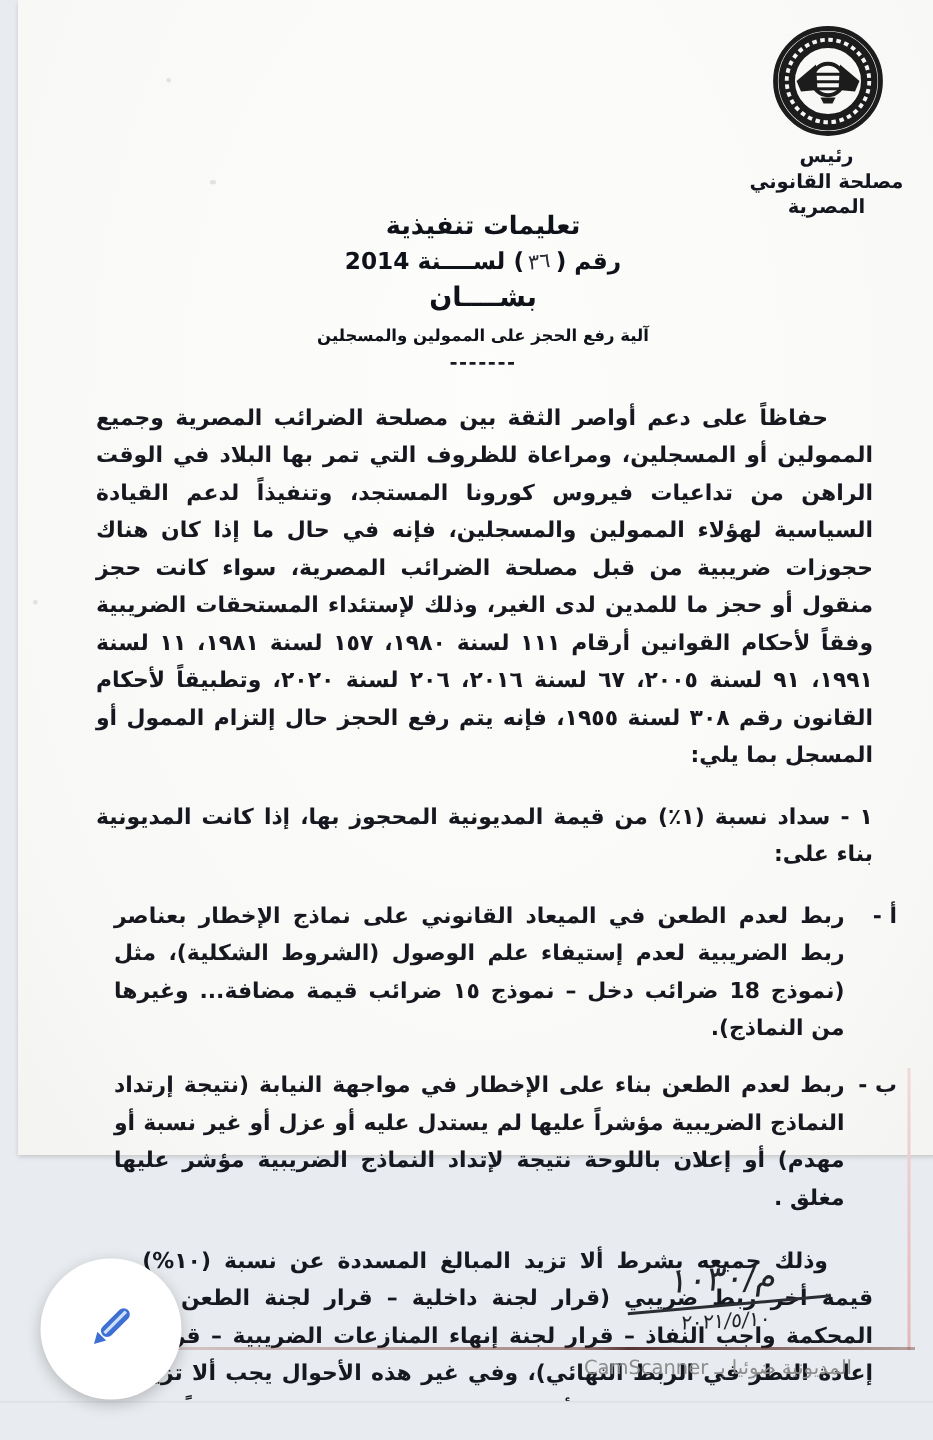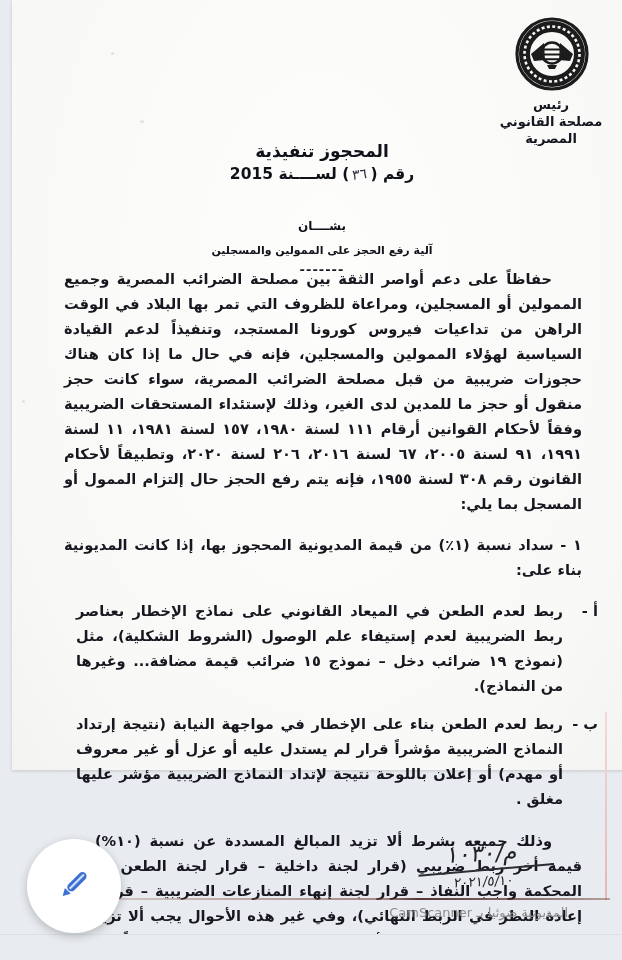--- a/index.html
+++ b/index.html
@@ -39,21 +39,21 @@
   .title-block{
     position:absolute;top:140px;right:82px;width:460px;
     text-align:center;color:#10121a;font-weight:bold;
   }
   .title-block .t1{font-size:17px;line-height:23px;}
   .title-block .t2{font-size:15.5px;line-height:23px;}
   .title-block .t2 .hand-num{
     display:inline-block;font-weight:normal;font-size:14px;
     transform:rotate(-8deg) skewX(-6deg);color:#2a2d38;padding:0 3px;
   }
-  .title-block .t3{font-size:12px;line-height:24px;letter-spacing:1px;margin-top:28px;}
+  .title-block .t3{font-size:18px;line-height:24px;letter-spacing:1px;}
   .title-block .t4{font-size:11px;line-height:25px;}
   .title-block .sep{font-size:13px;line-height:14px;letter-spacing:1px;color:#191b24;}
 
   
   .doc-body{
     position:absolute;top:250px;right:36px;width:550px;
     color:#17181f;font-size:14.6px;font-weight:bold;
     line-height:25px;text-align:justify;direction:rtl;
   }
   .doc-body p{margin:16px;}
@@ -122,37 +122,37 @@
       <path d="M33 49 L43 49 L41 53 L35 53 Z" fill="#1c1c1c"></path>
     </svg>
   </div>
 
   <div class="authority">
     <div class="a1">رئيس</div>
     <div class="a2">مصلحة القانوني المصرية</div>
   </div>
 
   <div class="title-block">
-    <div class="t1">المحجوز تنفيذية</div>
-    <div class="t2"><span>رقم (</span><span class="hand-num">٣٦</span><span>) لســــنة 2015</span></div>
+    <div class="t1">تعليمات تنفيذية</div>
+    <div class="t2"><span>رقم (</span><span class="hand-num">٣٦</span><span>) لســــنة 2014</span></div>
     <div class="t3">بشــــان</div>
     <div class="t4">آلية رفع الحجز على الممولين والمسجلين</div>
     <div class="sep">-------</div>
   </div>
 
   <div class="doc-body">
     <p class="p-indent">حفاظاً على دعم أواصر الثقة بين مصلحة الضرائب المصرية وجميع الممولين أو المسجلين، ومراعاة للظروف التي تمر بها البلاد في الوقت الراهن من تداعيات فيروس كورونا المستجد، وتنفيذاً لدعم القيادة السياسية لهؤلاء الممولين والمسجلين، فإنه في حال ما إذا كان هناك حجوزات ضريبية من قبل مصلحة الضرائب المصرية، سواء كانت حجز منقول أو حجز ما للمدين لدى الغير، وذلك لإستئداء المستحقات الضريبية وفقاً لأحكام القوانين أرقام ١١١ لسنة ١٩٨٠، ١٥٧ لسنة ١٩٨١، ١١ لسنة ١٩٩١، ٩١ لسنة ٢٠٠٥، ٦٧ لسنة ٢٠١٦، ٢٠٦ لسنة ٢٠٢٠، وتطبيقاً لأحكام القانون رقم ٣٠٨ لسنة ١٩٥٥، فإنه يتم رفع الحجز حال إلتزام الممول أو المسجل بما يلي:</p>
     <p class="h-underline">١ - سداد نسبة (١٪) من قيمة المديونية المحجوز بها، إذا كانت المديونية بناء على:</p>
     <div class="item">
       <span class="marker">أ -</span>
-      <span class="item-text">ربط لعدم الطعن في الميعاد القانوني على نماذج الإخطار بعناصر ربط الضريبية لعدم إستيفاء علم الوصول (الشروط الشكلية)، مثل (نموذج ١٩ ضرائب دخل – نموذج ١٥ ضرائب قيمة مضافة... وغيرها من النماذج).</span>
+      <span class="item-text">ربط لعدم الطعن في الميعاد القانوني على نماذج الإخطار بعناصر ربط الضريبية لعدم إستيفاء علم الوصول (الشروط الشكلية)، مثل (نموذج 18 ضرائب دخل – نموذج ١٥ ضرائب قيمة مضافة... وغيرها من النماذج).</span>
     </div>
     <div class="item">
       <span class="marker">ب -</span>
-      <span class="item-text">ربط لعدم الطعن بناء على الإخطار في مواجهة النيابة (نتيجة إرتداد النماذج الضريبية مؤشراً قرار لم يستدل عليه أو عزل أو غير معروف أو مهدم) أو إعلان باللوحة نتيجة لإتداد النماذج الضريبية مؤشر عليها مغلق .</span>
+      <span class="item-text">ربط لعدم الطعن بناء على الإخطار في مواجهة النيابة (نتيجة إرتداد النماذج الضريبية مؤشراً عليها لم يستدل عليه أو عزل أو غير نسبة أو مهدم) أو إعلان باللوحة نتيجة لإتداد النماذج الضريبية مؤشر عليها مغلق .</span>
     </div>
     <p class="closing p-indent">وذلك جميعه بشرط ألا تزيد المبالغ المسددة عن نسبة (١٠%) من قيمة أخر ربط ضريبي (قرار لجنة داخلية – قرار لجنة الطعن – حكم المحكمة واجب النفاذ – قرار لجنة إنهاء المنازعات الضريبية – قرار لجنة إعادة النظر في الربط النهائي)، وفي غير هذه الأحوال يجب ألا تزيد عن نسبة (٠,٥%) من رقم الأعمال (المبيعات، الإيرادات) وفقاً لفحص المأمورية.</p>
   </div>
 
   <div class="handwritten">
     <span class="ref">م/١٠٣٠</span>
     <div class="rule"></div>
     <span class="date">٢٠٢١/٥/١٠</span>
   </div>
 

